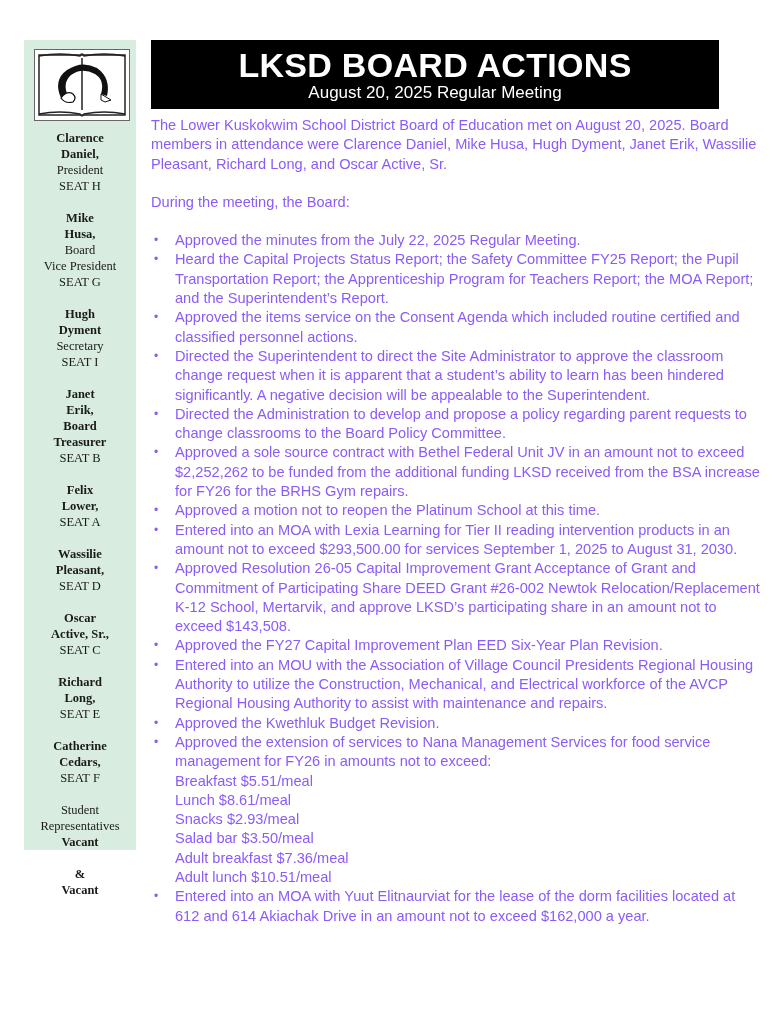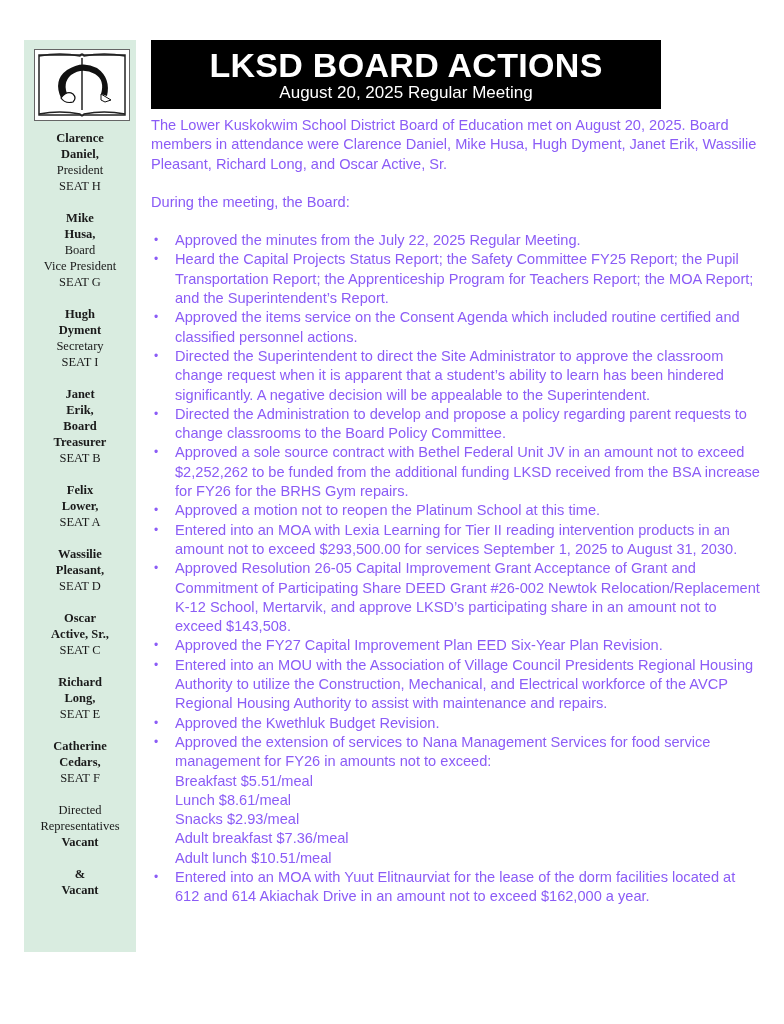--- a/index.html
+++ b/index.html
@@ -1,21 +1,21 @@
 <!DOCTYPE html>
 <html><head>
 <meta charset="utf-8">
 <style>
   html, body { margin:0; padding:0; }
   body {
     width:784px; height:1024px; background:#ffffff; position:relative; overflow:hidden;
     font-family:"Liberation Sans", sans-serif; color:#111;
   }
   .sidebar {
-    position:absolute; left:24px; top:40px; width:112px; height:912px;
+    position:absolute; left:24px; top:40px; width:112px; height:810px;
     background:#d9ece0;
   }
   .logo-box {
     position:absolute; left:10px; top:9px; width:94px; height:70px;
     background:#fff; border:1px solid #666;
   }
   .logo-box svg { display:block; width:100%; height:100%; }
   .members {
     position:absolute; left:0; top:90px; width:112px;
     font-family:"Liberation Serif", serif; font-size:12.5px; line-height:16px;
@@ -24,21 +24,21 @@
   .member { margin-bottom:16px; }
   .member .nm { font-weight:bold; display:block; }
   .member .role { display:block; }
   .member .seat { display:block; }
   .students { margin-top:0; }
   .students .lbl { display:block; }
   .students .vac { display:block; font-weight:bold; margin-top:0; }
   .students .amp { display:block; font-weight:bold; margin-top:16px; }
 
   .header {
-    position:absolute; left:151px; top:40px; width:510px; height:69px;
+    position:absolute; left:151px; top:40px; width:568px; height:69px;
     background:#000; color:#fff; text-align:center;
   }
   .header .title {
     display:block; font-weight:bold; font-size:34px; line-height:36px; padding-top:7px;
     letter-spacing:0.3px;
   }
   .header .sub {
     display:block; font-weight:normal; font-size:17px; line-height:20px;
   }
   .content {
@@ -115,21 +115,21 @@
       <span class="nm">Richard</span>
       <span class="nm">Long,</span>
       <span class="seat">SEAT E</span>
     </div>
     <div class="member">
       <span class="nm">Catherine</span>
       <span class="nm">Cedars,</span>
       <span class="seat">SEAT F</span>
     </div>
     <div class="students">
-      <span class="lbl">Directed</span>
+      <span class="lbl">Student</span>
       <span class="lbl">Representatives</span>
       <span class="vac">Vacant</span>
       <span class="amp">&amp;</span>
       <span class="vac">Vacant</span>
     </div>
   </div>
 </div>
 
 <div class="header">
   <span class="title">LKSD BOARD ACTIONS</span>
@@ -150,18 +150,19 @@
     <li><span class="bul">•</span><span>Approved a motion not to reopen the Platinum School at this time.</span></li>
     <li><span class="bul">•</span><span>Entered into an MOA with Lexia Learning for Tier II reading intervention products in an amount not to exceed $293,500.00 for services September 1, 2025 to August 31, 2030.</span></li>
     <li><span class="bul">•</span><span>Approved Resolution 26-05 Capital Improvement Grant Acceptance of Grant and Commitment of Participating Share DEED Grant #26-002 Newtok Relocation/Replacement K-12 School, Mertarvik, and approve LKSD’s participating share in an amount not to exceed $143,508.</span></li>
     <li><span class="bul">•</span><span>Approved the FY27 Capital Improvement Plan EED Six-Year Plan Revision.</span></li>
     <li><span class="bul">•</span><span>Entered into an MOU with the Association of Village Council Presidents Regional Housing Authority to utilize the Construction, Mechanical, and Electrical workforce of the AVCP Regional Housing Authority to assist with maintenance and repairs.</span></li>
     <li><span class="bul">•</span><span>Approved the Kwethluk Budget Revision.</span></li>
     <li><span class="bul">•</span><span>Approved the extension of services to Nana Management Services for food service management for FY26 in amounts not to exceed:</span>
       <span class="meal">Breakfast $5.51/meal</span>
       <span class="meal">Lunch $8.61/meal</span>
       <span class="meal">Snacks $2.93/meal</span>
+      <span class="meal">Salad bar $3.50/meal</span>
       <span class="meal">Adult breakfast $7.36/meal</span>
       <span class="meal">Adult lunch $10.51/meal</span>
     </li>
     <li><span class="bul">•</span><span>Entered into an MOA with Yuut Elitnaurviat for the lease of the dorm facilities located at 612 and 614 Akiachak Drive in an amount not to exceed $162,000 a year.</span></li>
   </ul>
 </div>
 
 </body></html>

